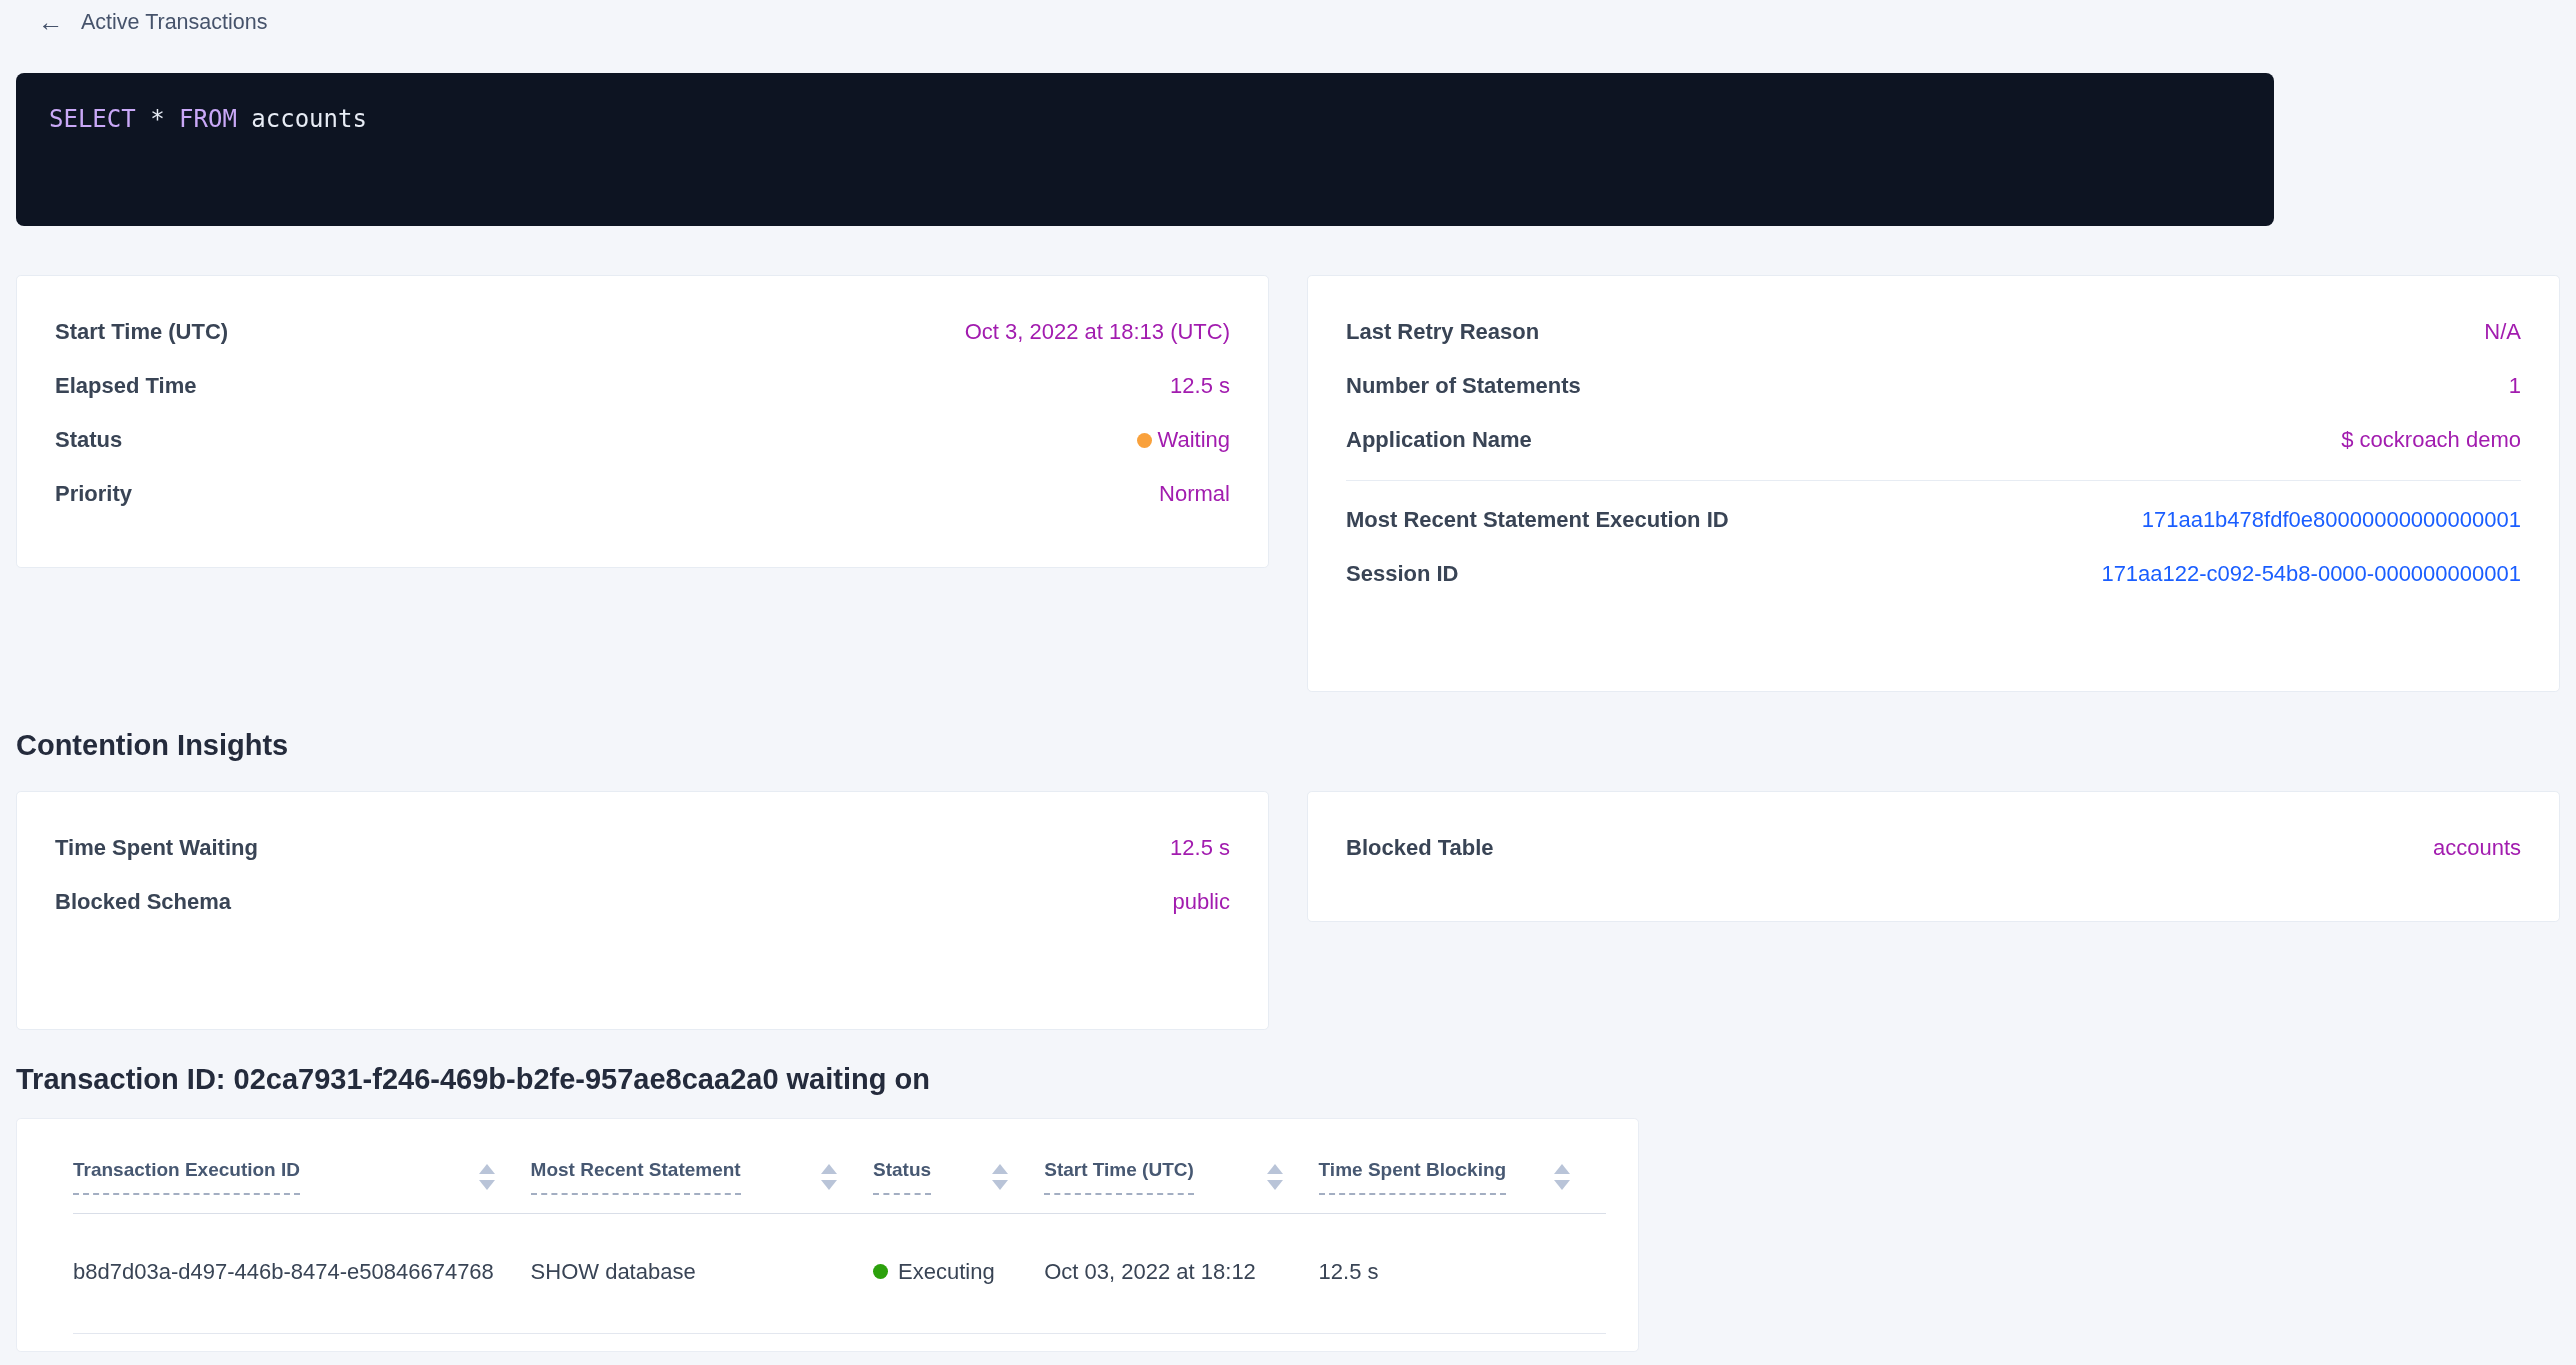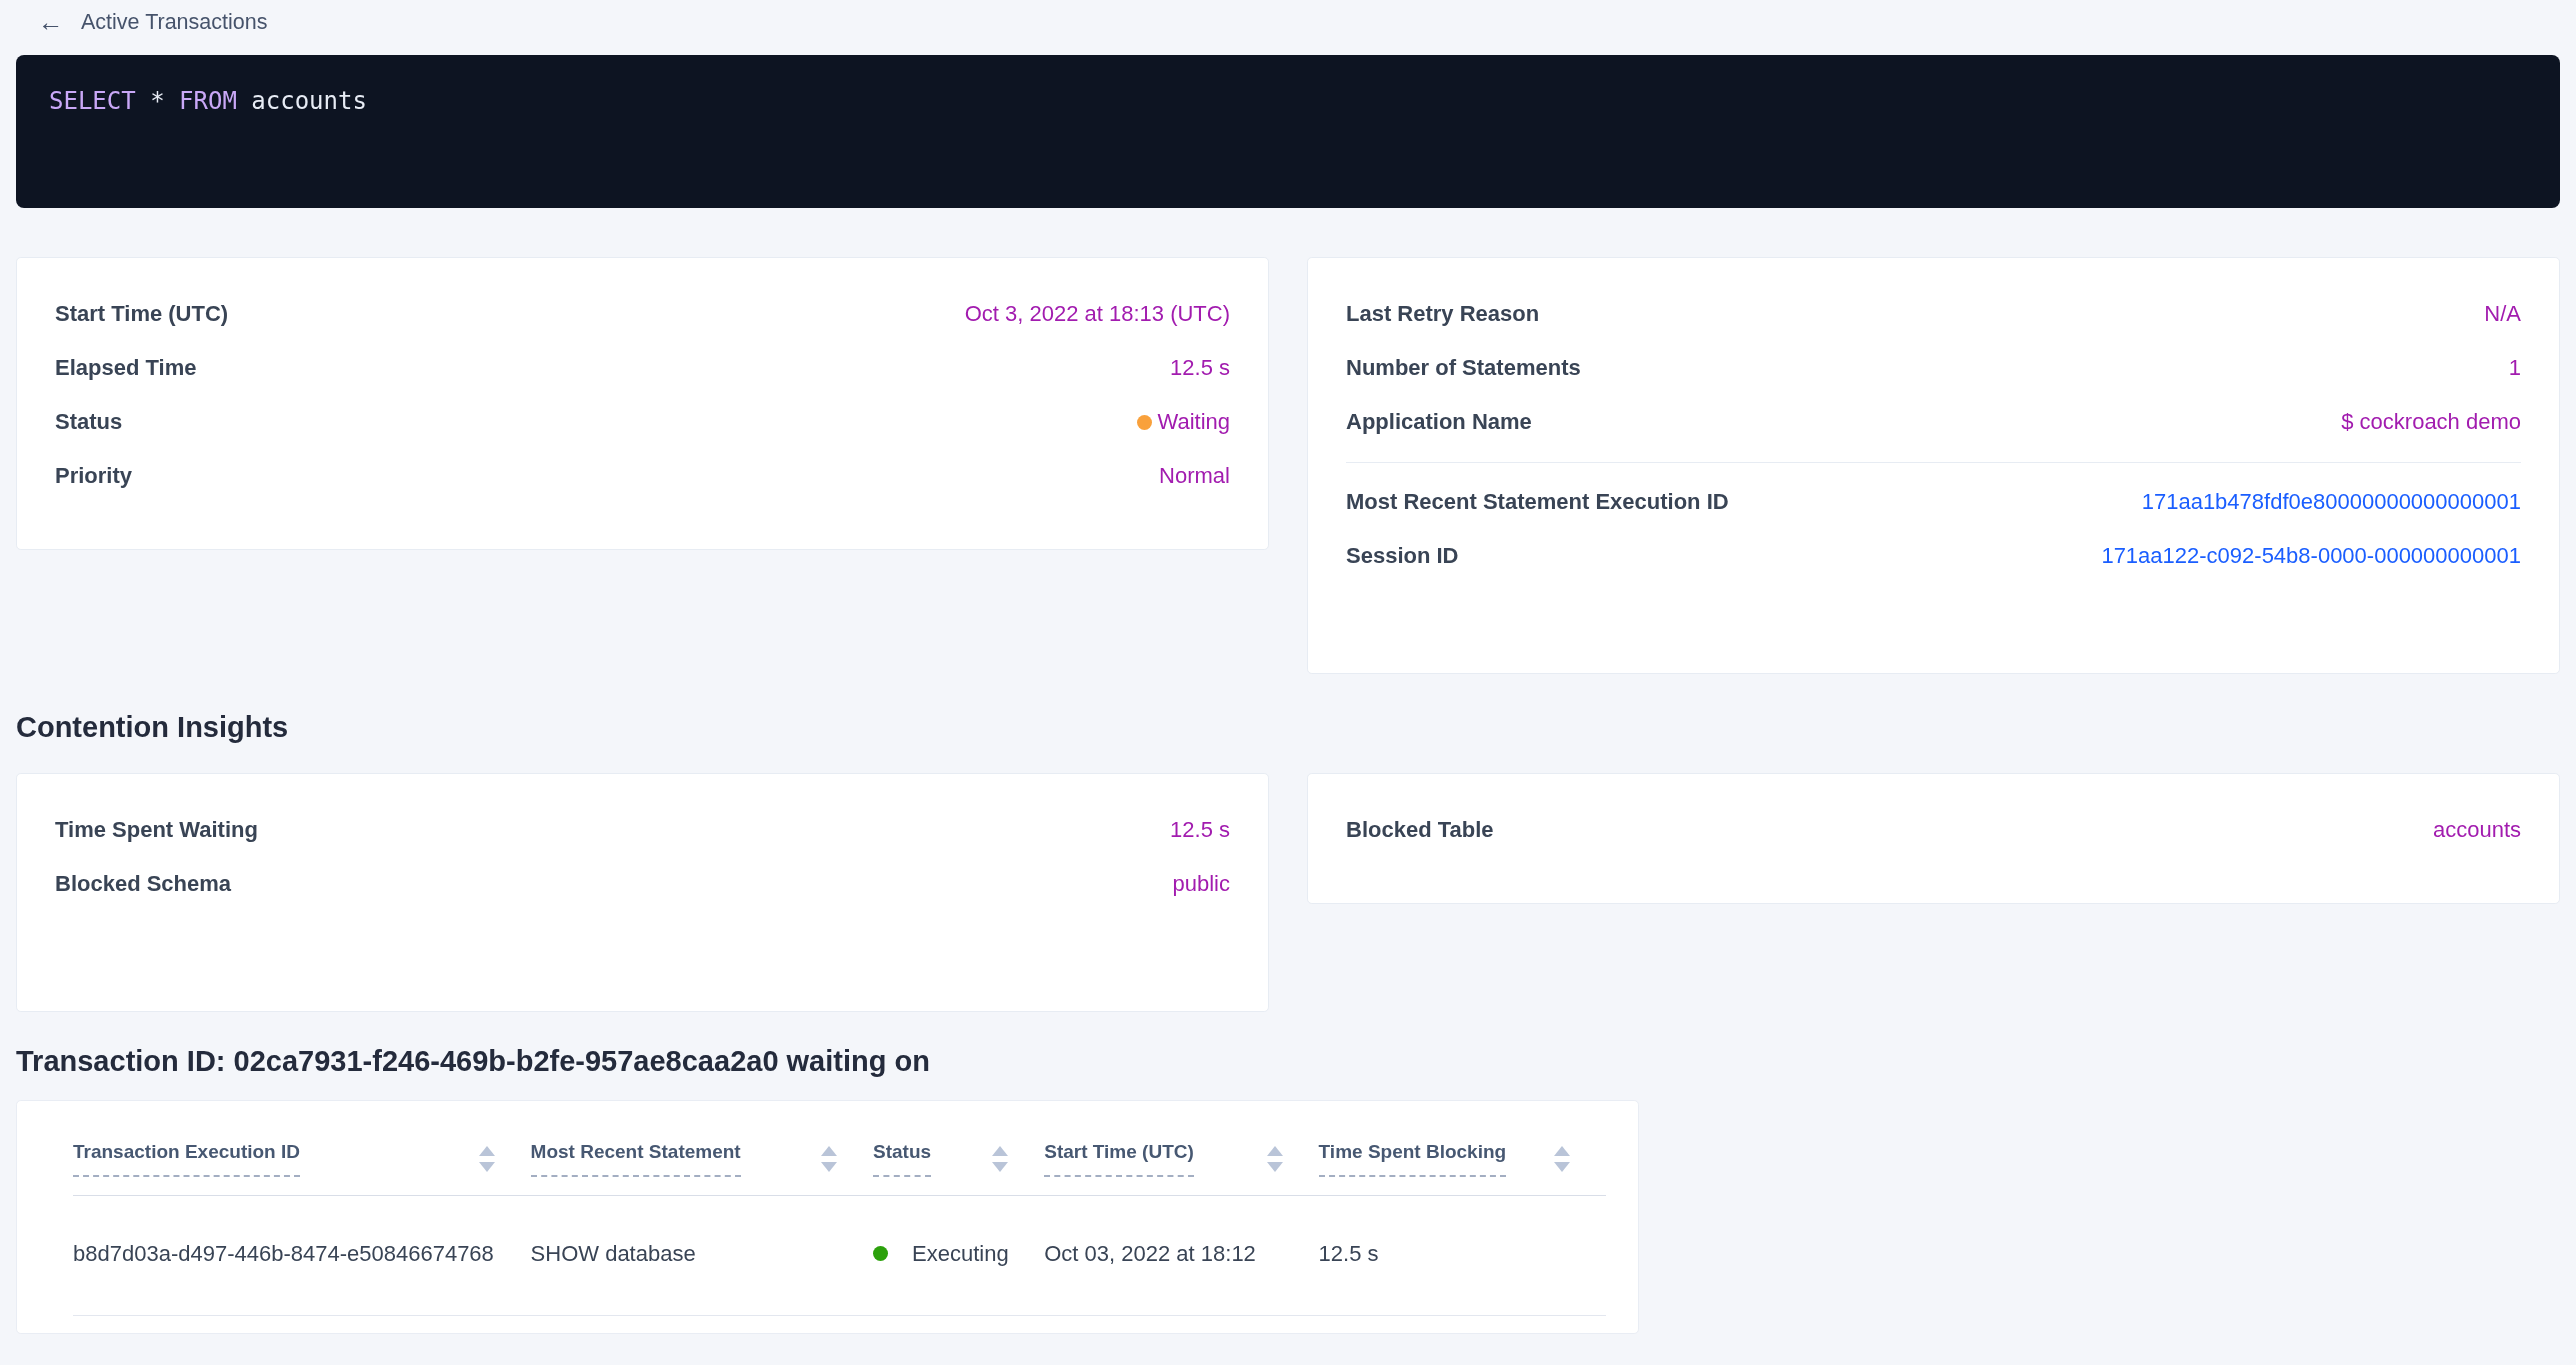--- a/index.html
+++ b/index.html
@@ -20,22 +20,22 @@
   .breadcrumb .arrow { font-size: 25.5px; line-height: 1; color: #46536b; }
 
   
   .page-title {
     margin-top: 20.7px;
     font-size: 29px; font-weight: 700; color: #242b3c; letter-spacing: 0.2px;
   }
 
   
   .sql-box {
-    margin-top: 20px;
-    height: 153px; width: 2544px;
+    margin-top: 38px;
+    height: 153px; width: 2258px;
     background: #0d1422;
     border-radius: 8px;
     padding: 32px 33px;
     font-family: "DejaVu Sans Mono", monospace;
     font-size: 24px; line-height: 1.2;
     color: #e7ecf5;
   }
   .sql-box .kw { color: #c9a8f7; }
 
   
@@ -106,21 +106,21 @@
     width: 0; height: 0;
     border-left: 8.8px solid transparent; border-right: 8.8px solid transparent;
     border-top: 10.3px solid #b9c4d8;
   }
   table.waiting td {
     font-size: 22px; color: #394455;
     padding: 45px 0 48px 0;
     border-bottom: 1.6px solid #e3e7ef;
     white-space: nowrap; overflow: hidden;
   }
-  .cell-status { display: inline-flex; align-items: center; gap: 24px; }
+  .cell-status { display: inline-flex; align-items: center; gap: 10px; }
 
   .col-id    { width: 457px; }
   .col-stmt  { width: 342px; }
   .col-state { width: 171px; }
   .col-start { width: 274px; }
   .col-block { width: 287px; }
 </style>
 </head>
 <body>
 

